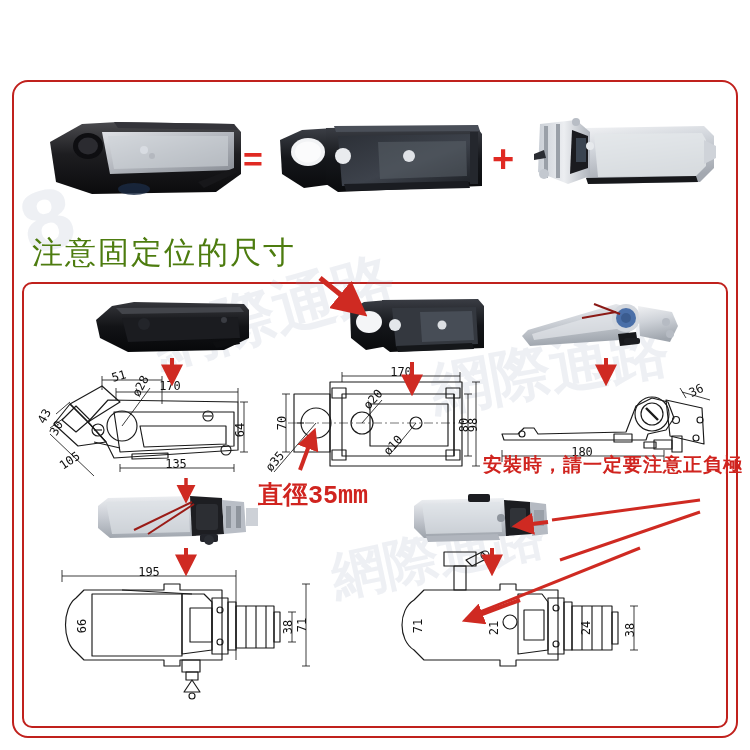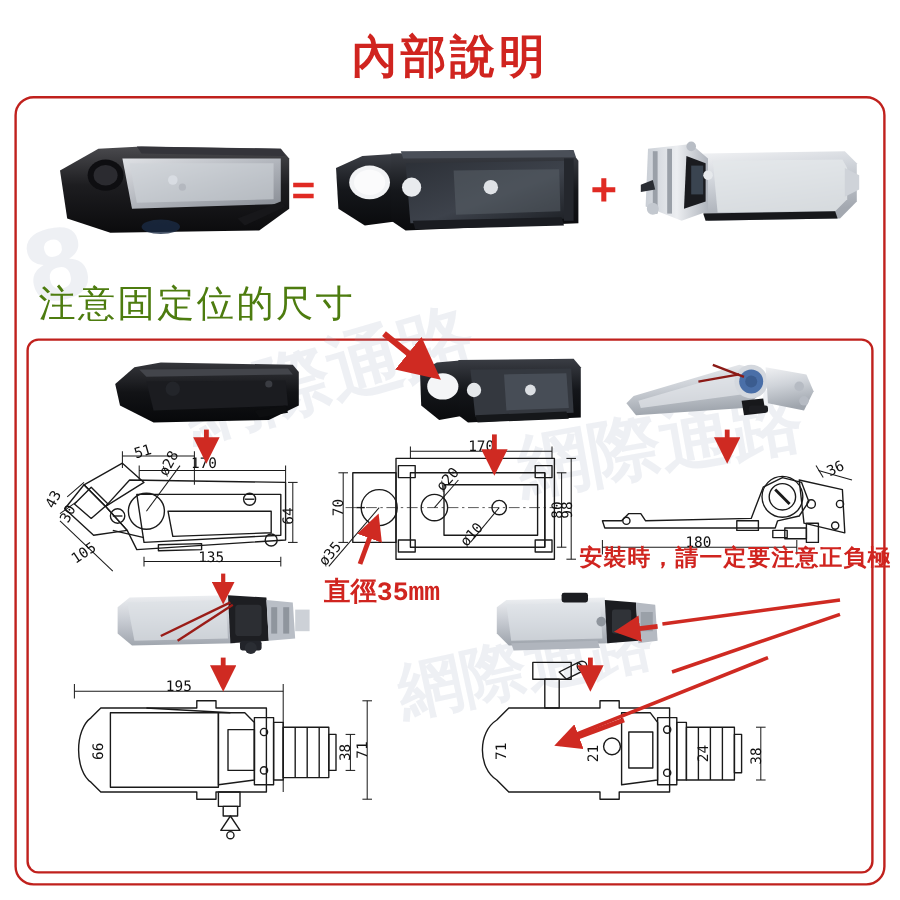--- a/index.html
+++ b/index.html
@@ -76,36 +76,35 @@
   .op-plus { font-size: 38px; }
 
   
   .note-red {
     position: absolute;
     color: #d0241f;
     font-family: Liberation Mono, monospace;
     font-weight: bold;
     white-space: nowrap;
   }
-  .note-dia { left: 270px; top: 478px; font-size: 22px; }
+  .note-dia { left: 258px; top: 478px; font-size: 25px; }
   .note-pol { left: 483px; top: 452px; font-size: 19px; letter-spacing: 1px; }
 
   
   .tech { position: absolute; }
   .tech svg { display: block; overflow: visible; }
 
   
   .arrows { position: absolute; left:0; top:0; width:750px; height:750px; pointer-events:none; }
 </style>
 </head>
 <body>
 
 <div id="stage">
 
-  <div class="title">內部說明</div>
 
   <div class="outer-frame"></div>
   <div class="inner-frame"></div>
 
   <div class="wm wm-a">網際通路</div>
   <div class="wm wm-b">8</div>
   <div class="wm wm-c">網際通路</div>
   <div class="wm wm-d">網際通路</div>
   <div class="wm wm-e">網際通路</div>
 

